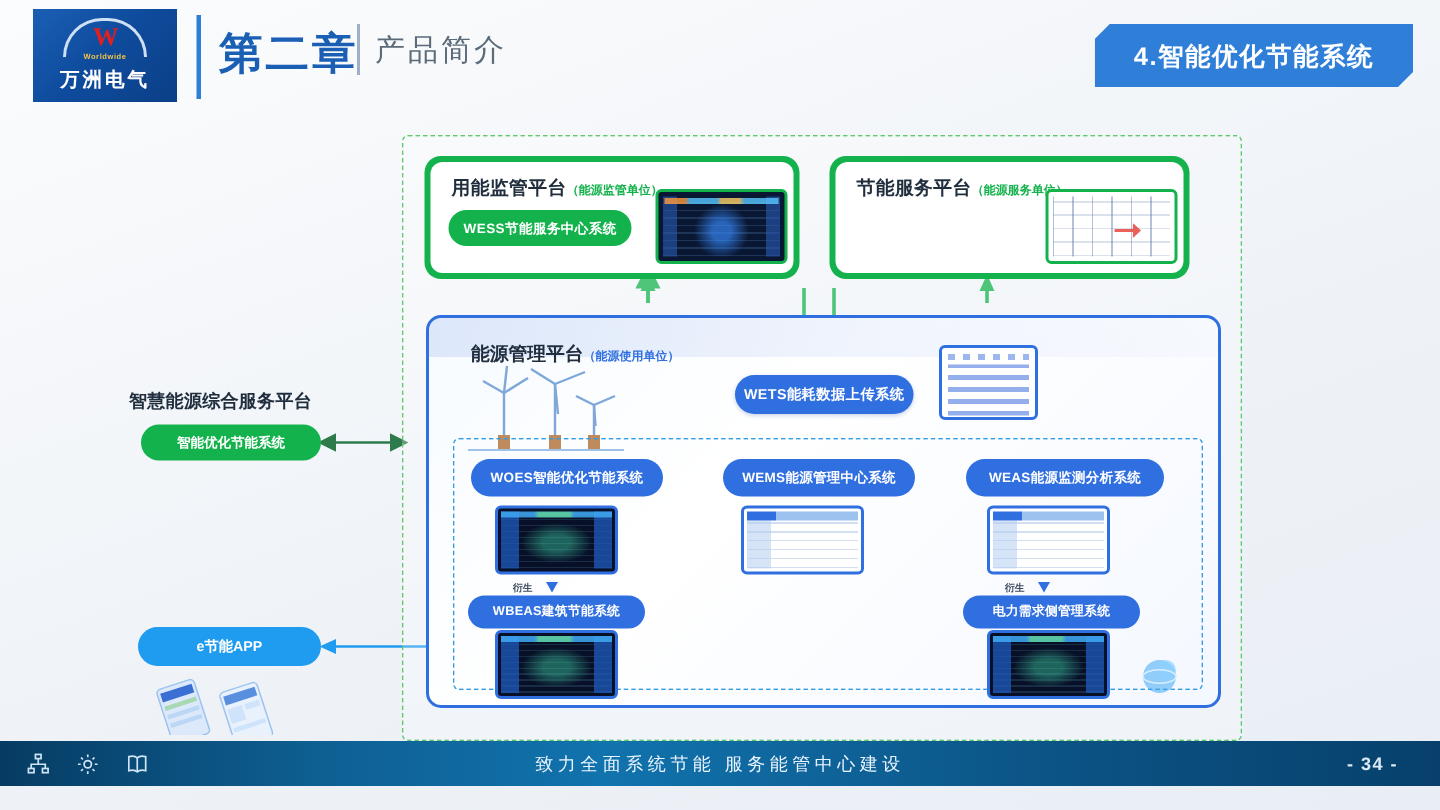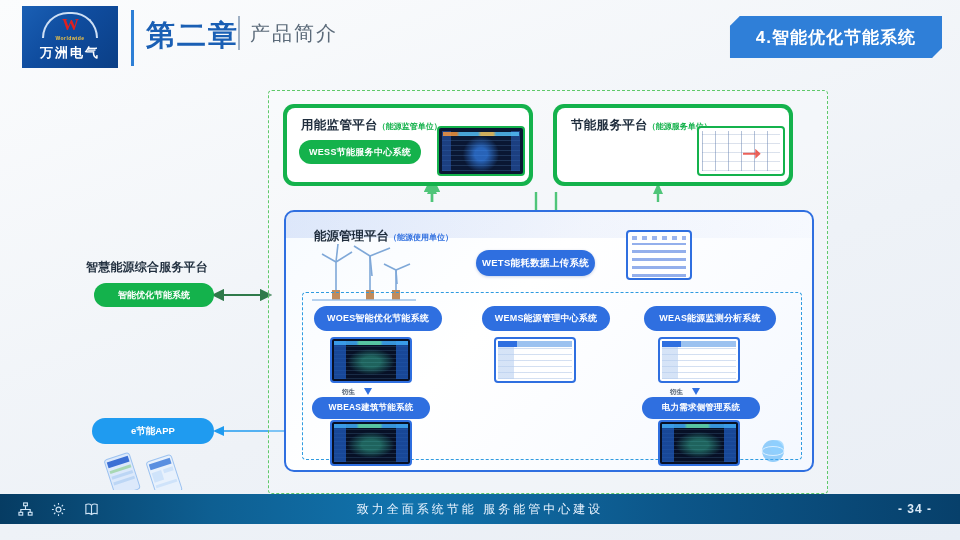--- a/index.html
+++ b/index.html
@@ -119,21 +119,21 @@
 
   
   .turbines { position: absolute; left: 22px; top: 28px; width: 110px; height: 68px; }
 
   
   .pill {
     position: absolute; border-radius: 14px; background: #2f6fe0; color: #fff;
     display:flex; align-items:center; justify-content:center;
     font-weight: 800; letter-spacing: .3px; box-shadow: 0 1px 3px rgba(30,70,160,.25);
   }
-  #pill-wets { left: 190px; top: 38px; width: 119px; height: 26px; font-size: 9.5px; }
+  #pill-wets { left: 204px; top: 38px; width: 119px; height: 26px; font-size: 9.5px; }
 
   .th-list { position: absolute; left: 340px; top: 18px; width: 66px; height: 50px; background:#fff; border: 2px solid #2f6fe0; border-radius: 4px; }
   .th-list::before {
     content:""; position:absolute; left:4px; right:4px; top:11px; height: 34px;
     background: repeating-linear-gradient(0deg, rgba(60,110,220,.55) 0 3px, transparent 3px 8px);
   }
   .th-list::after {
     content:""; position:absolute; left:4px; right:4px; top:4px; height:4px;
     background: repeating-linear-gradient(90deg, rgba(60,110,220,.5) 0 5px, transparent 5px 10px);
   }

